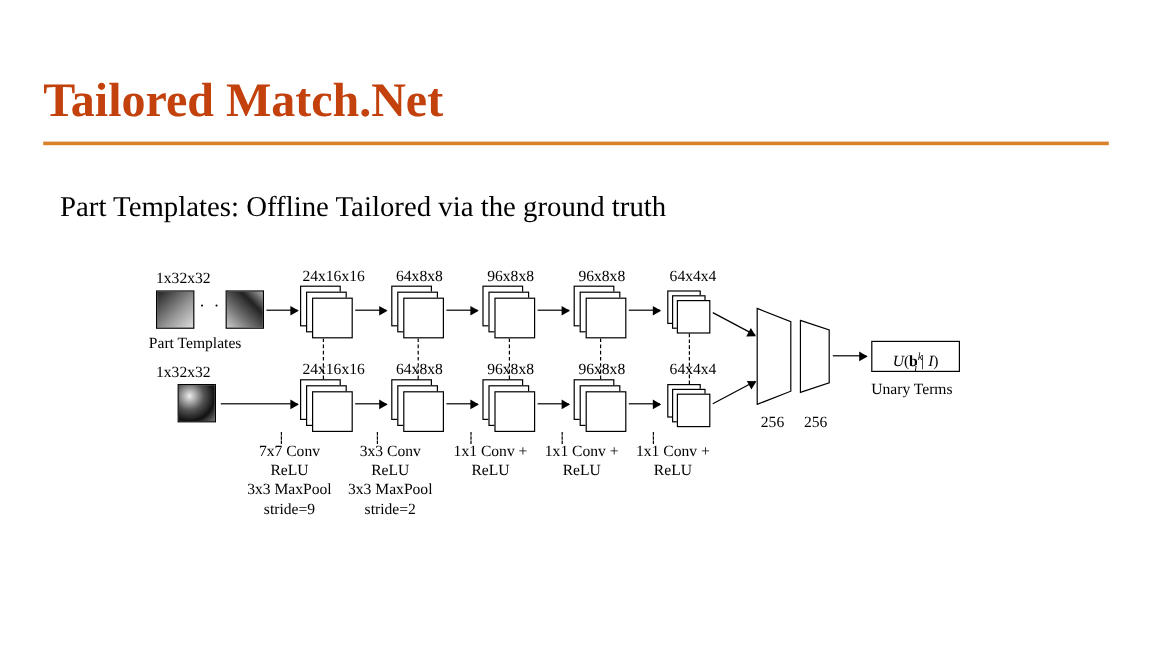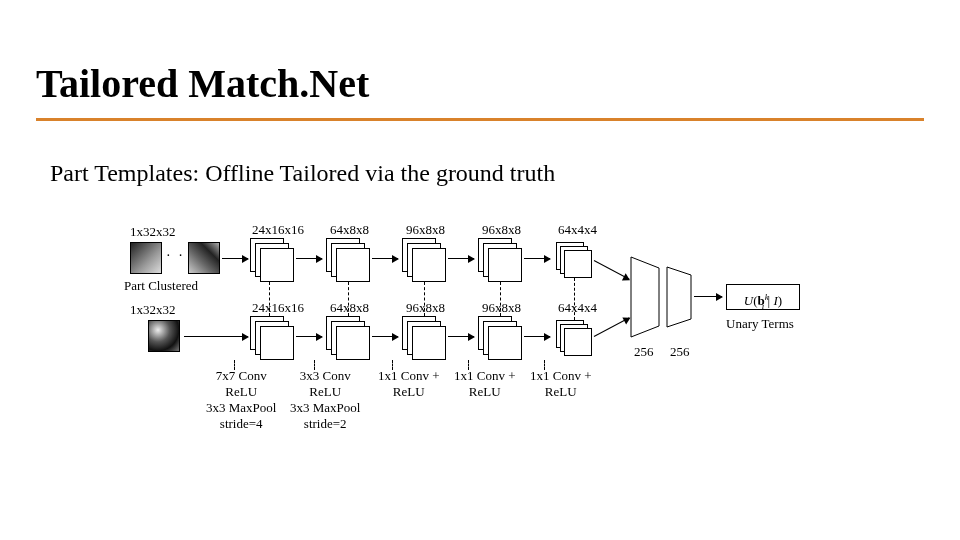--- a/index.html
+++ b/index.html
@@ -11,21 +11,21 @@
     font-family: "Times New Roman", Times, serif;
     position: relative;
     overflow: hidden;
   }
   .title {
     position: absolute;
     left: 36px;
     top: 60px;
     font-size: 40px;
     font-weight: bold;
-    color: #000000;
+    color: #c2410c;
   }
   .hr {
     position: absolute;
     left: 36px;
     top: 118px;
     width: 888px;
     height: 3px;
     background: #d9822b;
   }
   .subtitle {
@@ -116,21 +116,21 @@
 <div class="title">Tailored Match.Net</div>
 <div class="hr"></div>
 <div class="subtitle">Part Templates: Offline Tailored via the ground truth</div>
 
 <div class="diagram">
 
   <div class="abs" style="left:0px; top:4px;">1x32x32</div>
   <div class="thumb gradA" style="left:0px; top:22px;"></div>
   <div class="dots" style="left:36px; top:28px;">· · ·</div>
   <div class="thumb gradB" style="left:58px; top:22px;"></div>
-  <div class="abs" style="left:-6px; top:58px; font-size:13px;">Part Clustered</div>
+  <div class="abs" style="left:-6px; top:58px; font-size:13px;">Part Templates</div>
 
   <div class="abs" style="left:0px; top:82px;">1x32x32</div>
   <div class="thumb gradC" style="left:18px; top:100px;"></div>
 
   <div class="arrow" style="left:92px; top:38px; width:26px;"></div>
   <div class="arrow" style="left:54px; top:116px; width:64px;"></div>
 
   <div class="abs" style="left:122px; top:2px;">24x16x16</div>
   <div class="stack" style="left:120px; top:18px;">
     <div class="fm" style="left:0;top:0;"></div>
@@ -224,21 +224,21 @@
   <div class="arrow" style="left:564px; top:76px; width:28px;"></div>
 
   <div class="out" style="left:596px; top:64px;">
     <span style="font-style:italic;">U</span>(<span style="font-weight:bold;">b</span><span style="font-size:9px; vertical-align:super; font-style:italic;">k</span><span style="font-size:9px; vertical-align:sub; margin-left:-7px; font-style:italic;">i</span>&nbsp;|&nbsp;<span style="font-style:italic;">I</span>)
   </div>
   <div class="abs" style="left:596px; top:96px;">Unary Terms</div>
 
   <div class="uabs" style="left:76px;  top:148px;">7x7 Conv
 ReLU
 3x3 MaxPool
-stride=4</div>
+stride=9</div>
   <div class="uabs" style="left:160px; top:148px;">3x3 Conv
 ReLU
 3x3 MaxPool
 stride=2</div>
   <div class="uabs" style="left:248px; top:148px;">1x1 Conv +
 ReLU</div>
   <div class="uabs" style="left:324px; top:148px;">1x1 Conv +
 ReLU</div>
   <div class="uabs" style="left:400px; top:148px;">1x1 Conv +
 ReLU</div>

